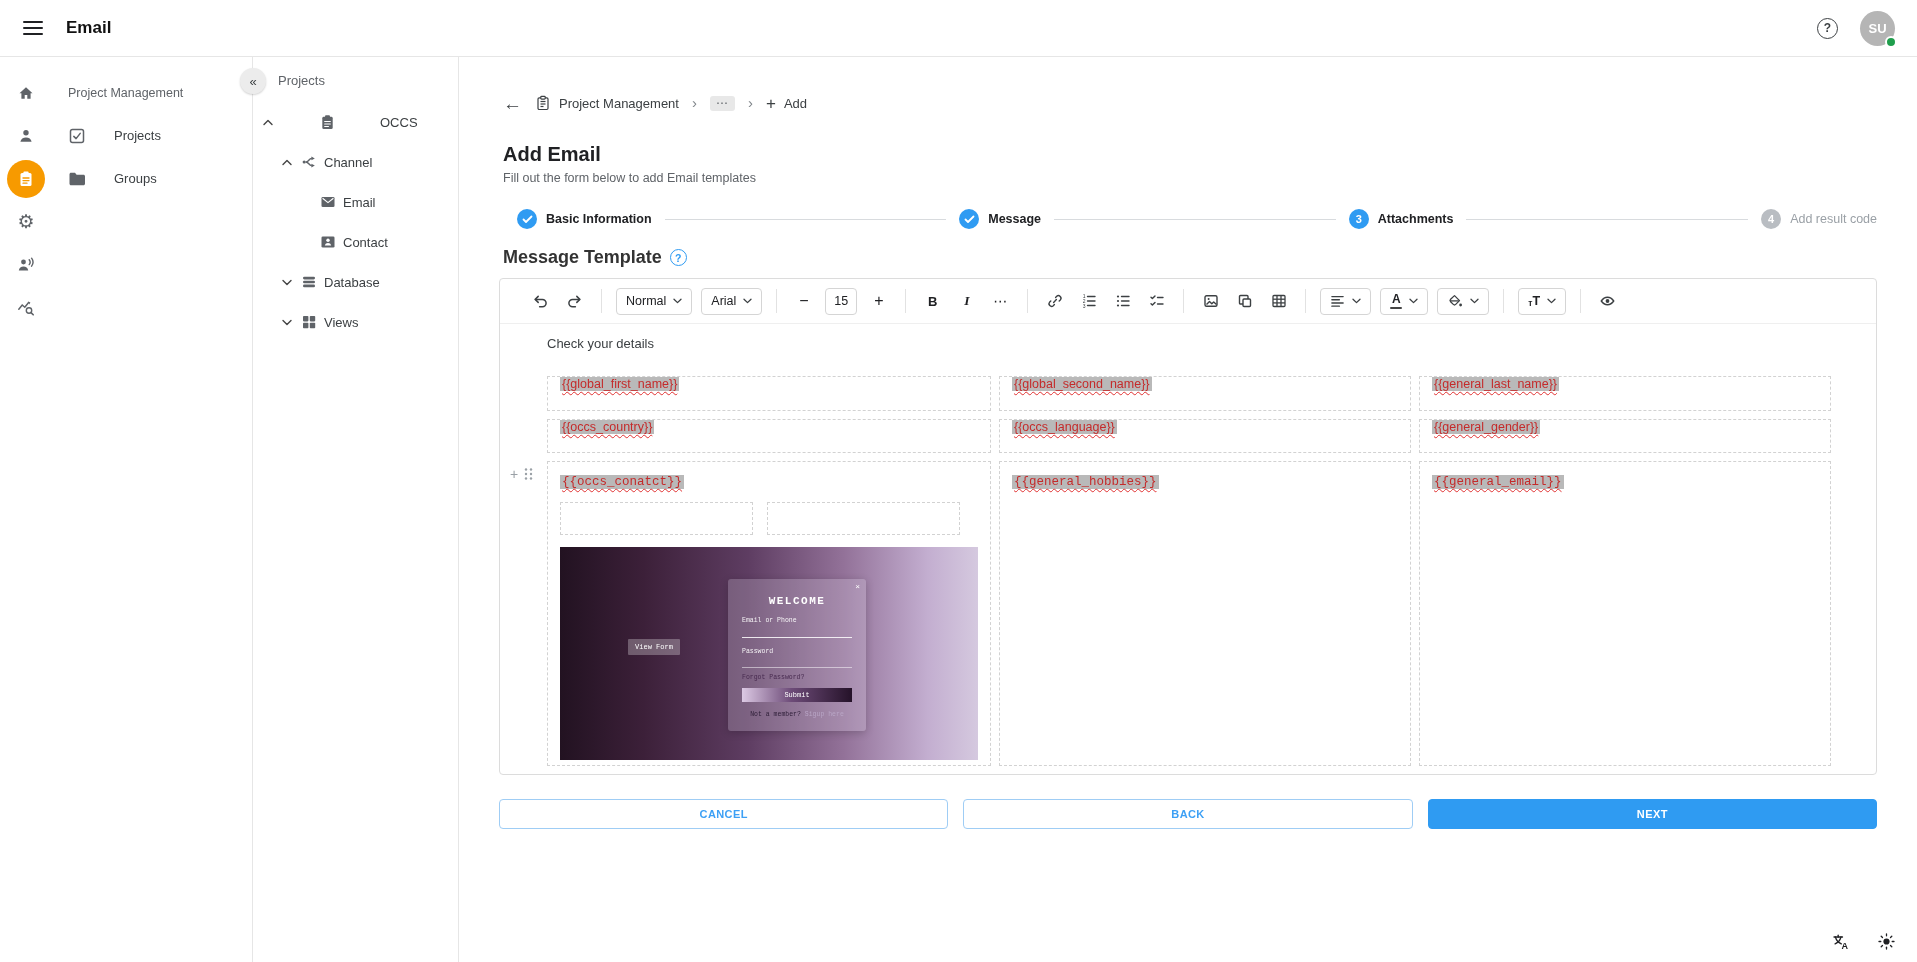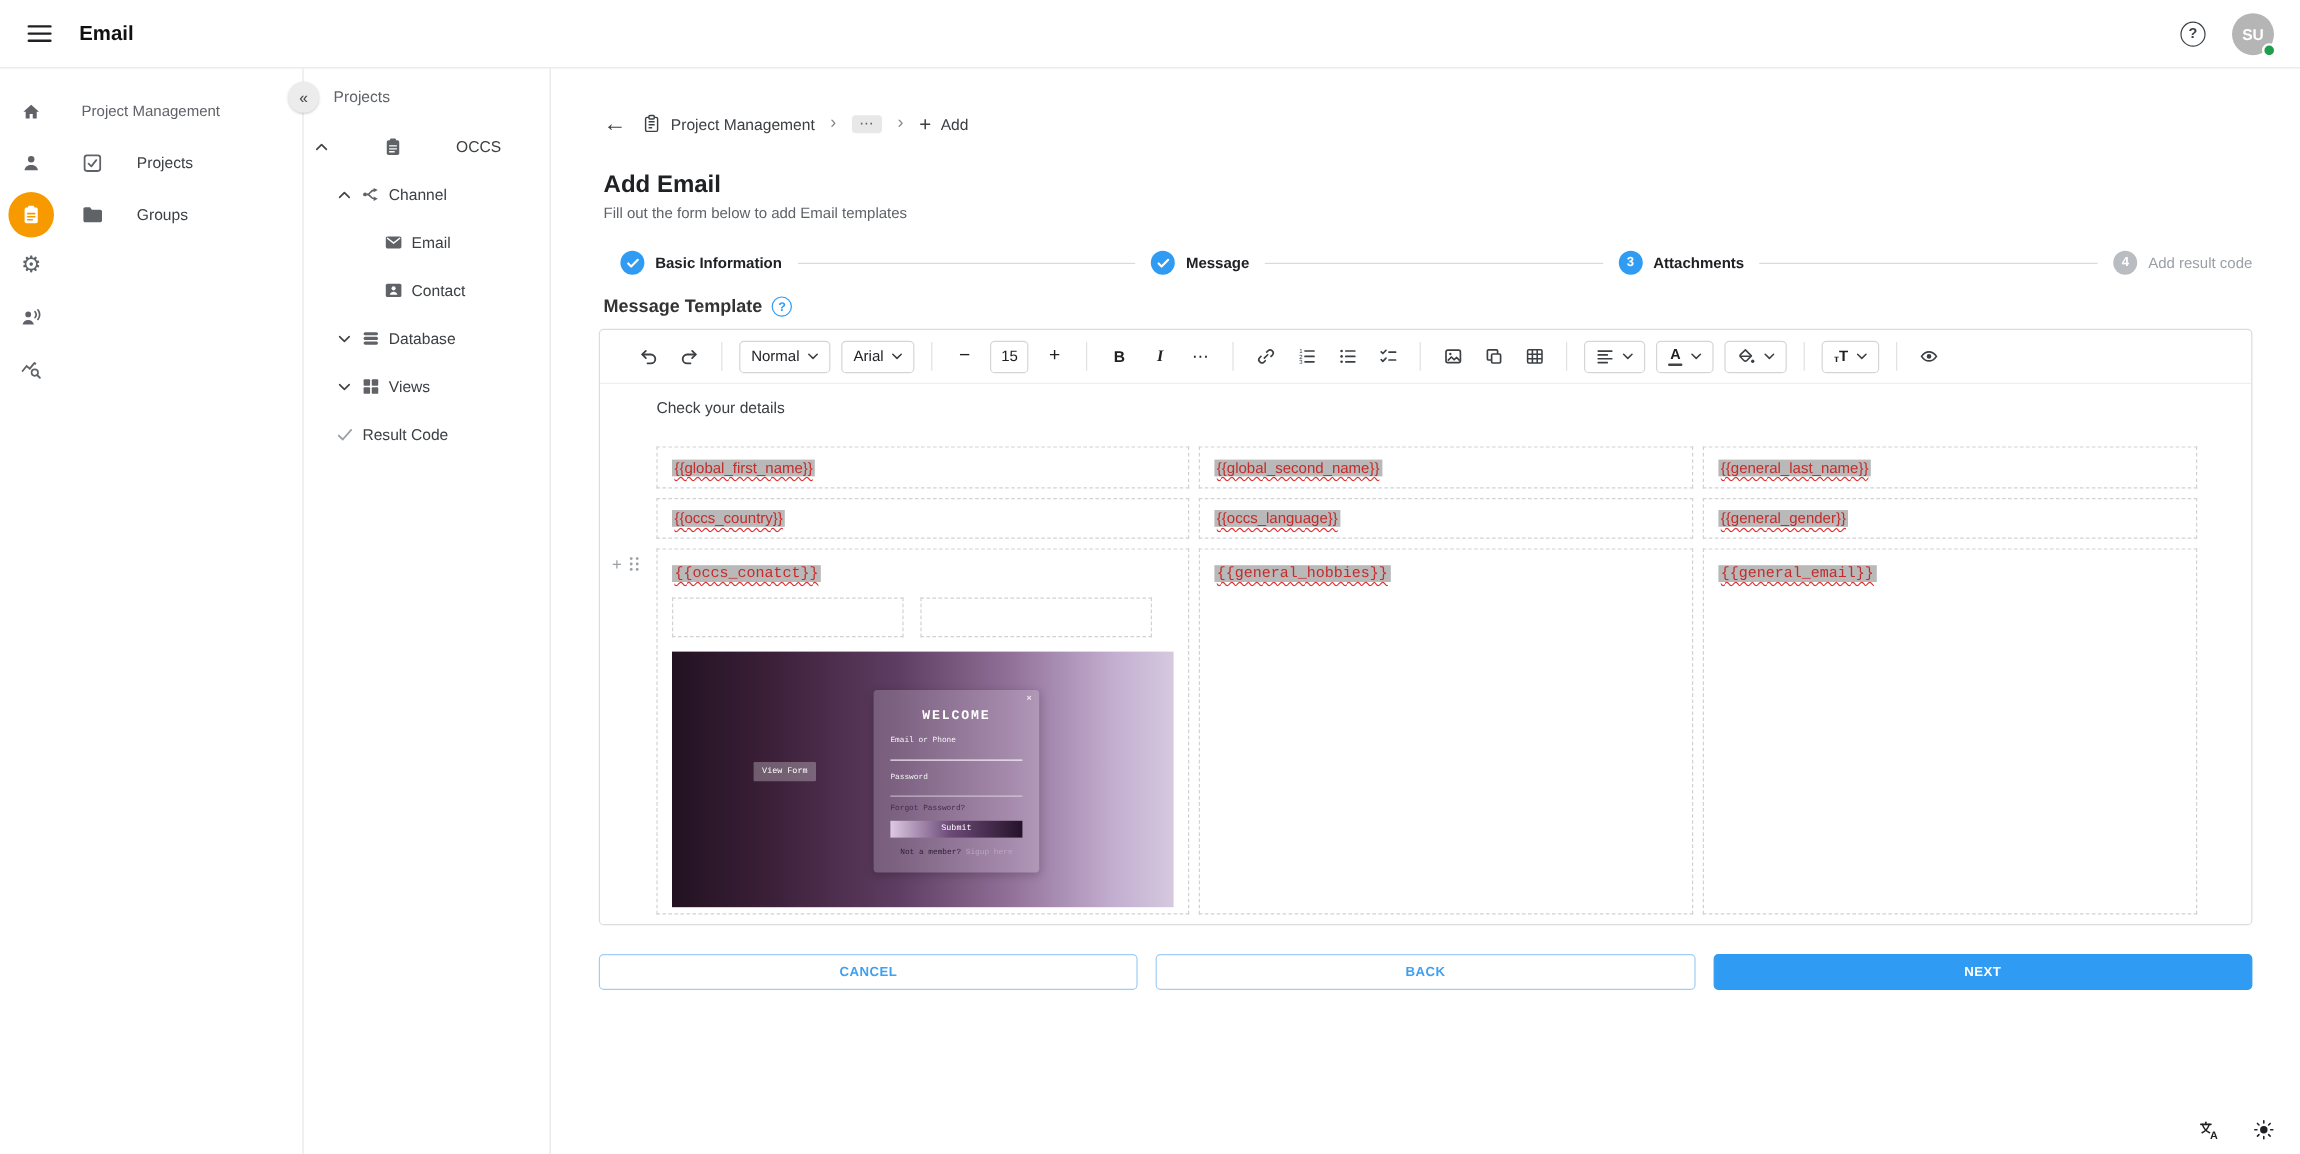--- a/index.html
+++ b/index.html
@@ -65,21 +65,21 @@
   .step { display:flex; align-items:center; gap:9px; }
   .step-circle { width:20px; height:20px; border-radius:50%; display:flex; align-items:center; justify-content:center;
     font-size:11px; font-weight:700; color:#fff; flex:none; }
   .step-circle.done, .step-circle.active { background:#2f9bf2; }
   .step-circle.upcoming { background:#b9bdc2; }
   .step-label { font-size:12.5px; font-weight:700; color:#202124; white-space:nowrap; }
   .step-label.muted { color:#9aa0a6; font-weight:400; }
   .connector { flex:1; height:1px; background:#d8dbde; margin:0 13px; }
 
   .mt-row { margin:18px 40px 0 44px; display:flex; align-items:center; gap:8px; }
-  .mt-label { font-size:15px; font-weight:600; color:#333; }
+  .mt-label { font-size:18px; font-weight:600; color:#333; }
   .mt-help { width:17px; height:17px; border:1.5px solid #2f9bf2; border-radius:50%; color:#2f9bf2;
     display:flex; align-items:center; justify-content:center; font-size:10.5px; font-weight:700; cursor:pointer; }
 
   
   .editor { margin:10px 40px 0 40px; border:1px solid #dcdcdc; border-radius:4px; }
   .toolbar { height:45px; display:flex; align-items:center; padding:0 16px 0 28px; gap:9px; border-bottom:1px solid #efefef; }
   .tb-btn { width:25px; height:25px; display:flex; align-items:center; justify-content:center; cursor:pointer; border-radius:3px; }
   .tb-div { width:1px; height:24px; background:#e2e2e2; margin:0 5px; flex:none; }
   .tb-select { border:1px solid #d5d5d5; border-radius:4px; height:27px; padding:0 9px; display:flex;
     align-items:center; gap:7px; font-size:12.5px; color:#202124; cursor:pointer; }
@@ -91,21 +91,21 @@
   .glyph-pm { font-size:16px; color:#202124; line-height:1; }
   .color-a { display:flex; flex-direction:column; align-items:center; line-height:1; }
   .color-a .a { font-size:12px; font-weight:700; color:#202124; }
   .color-a .bar { width:12px; height:2.5px; background:#444; margin-top:1.5px; border-radius:1px; }
   .tt { display:flex; align-items:flex-end; line-height:1; color:#202124; font-weight:700; }
   .tt .sm { font-size:8.5px; } .tt .lg { font-size:12.5px; }
 
   .editor-content { padding:12px 45px 8px 47px; position:relative; }
   .intro { font-size:13px; color:#3c4043; margin-bottom:25px; }
   .grid { display:grid; grid-template-columns:repeat(3, 1fr); grid-template-rows:35px 34px 305px; gap:8px; position:relative; }
-  .cell { border:1px dashed #d2d2d2; background:#fff; padding:0 12px; display:flex; align-items:center; overflow:visible; }
+  .cell { border:1px dashed #d2d2d2; background:#fff; padding:0 12px; display:flex; align-items:flex-start; overflow:visible; }
   .cell.tall { display:block; padding-top:10px;font-family:Liberation Mono, monospace; }
   .merge-tag { background:#b9b9b9; color:#c42b2b; font-size:12.5px; padding:0 2px;
     text-decoration:underline; text-decoration-style:wavy; text-decoration-color:#e03131;
     text-decoration-thickness:1px; text-underline-offset:3px; white-space:nowrap; }
   .row-handle { position:absolute; left:-37px; top:91px; display:flex; align-items:center; gap:5px; color:#9aa0a6; }
   .row-handle .plus { font-size:14px; line-height:1; cursor:pointer; }
   .mini-boxes { display:flex; gap:14px; margin-top:12px; }
   .mini-box { width:193px; height:33px; border:1px dashed #d2d2d2; }
 
   
@@ -307,26 +307,20 @@
           <g fill="#5f6368">
             <rect x="2" y="2" width="5.4" height="5.4" rx="0.8"></rect>
             <rect x="8.8" y="2" width="5.4" height="5.4" rx="0.8"></rect>
             <rect x="2" y="8.8" width="5.4" height="5.4" rx="0.8"></rect>
             <rect x="8.8" y="8.8" width="5.4" height="5.4" rx="0.8"></rect>
           </g>
         </svg>
       <span class="lbl">Views</span>
     </div>
 
-    <div class="tree-row lv1">
-      <svg width="15" height="15" viewBox="0 0 16 16">
-          <polyline points="2.5,8.5 6,12 13.5,3.5" stroke="#9aa0a6" stroke-width="1.6" fill="none" stroke-linecap="round" stroke-linejoin="round"></polyline>
-        </svg>
-      <span class="lbl">Result Code</span>
-    </div>
   </div>
 
   <div class="main">
 
     <div class="breadcrumb">
       <span class="bc-back">←</span>
       <span class="bc-item">
         <svg width="16" height="16" viewBox="0 0 16 16">
             <g stroke="#3c4043" stroke-width="1.2" fill="none">
               <rect x="3" y="2.8" width="10" height="11.7" rx="1.2"></rect>

